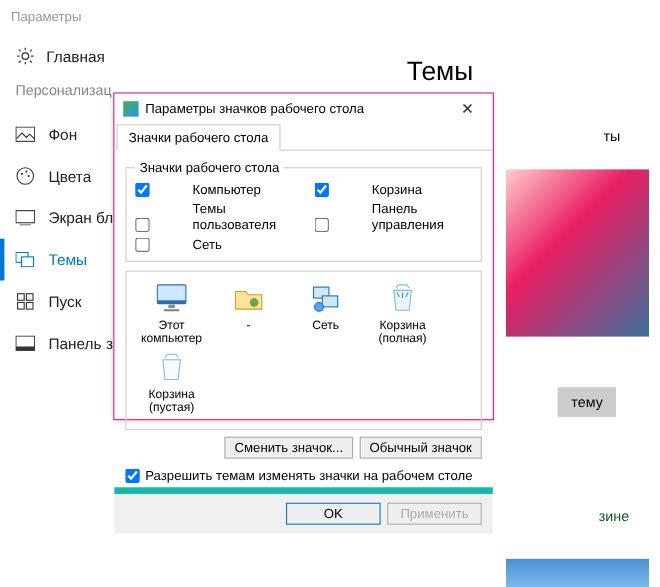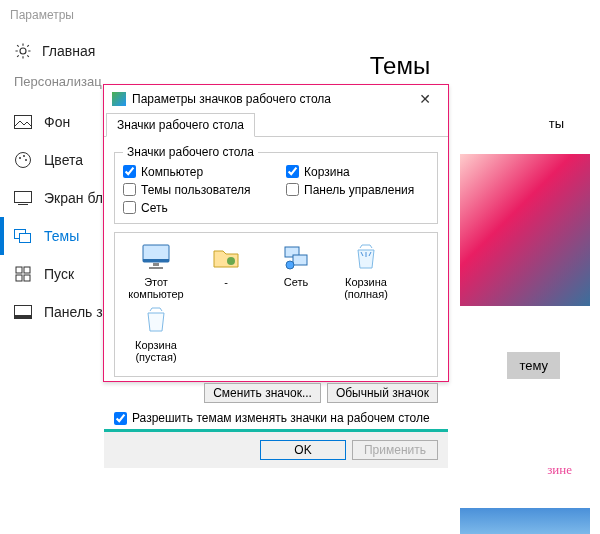--- a/index.html
+++ b/index.html
@@ -104,23 +104,22 @@
     top: 326px;
     background: #ccc;
     border: none;
     padding: 6px 12px;
     font-size: 13px;
   }
   .link-blue {
     position: absolute;
     right: 28px;
     top: 436px;
-    color: #ec4899;
-    font-size: 13px;
-    font-family: Liberation Serif, serif;
+    color: #14532d;
+    font-size: 13px;
   }
 
   
   .dialog {
     position: absolute;
     left: 103px;
     top: 84px;
     width: 346px;
     height: 298px;
     background: #fff;
@@ -172,21 +171,21 @@
   }
   fieldset.grp legend {
     font-size: 12px;
     padding: 0 4px;
   }
   .chk-grid {
     display: grid;
     grid-template-columns: 1fr 1fr;
     gap: 4px 20px;
   }
-  .chk { display: flex; align-items: flex-start; }
+  .chk { display: flex; align-items: flex-end; gap: 34px; }
   .chk input { margin: 0 5px 0 0; }
 
   .icon-box {
     border: 1px solid #ccc;
     height: 145px;
     padding: 8px 6px 0;
     display: flex;
     flex-wrap: wrap;
     align-content: flex-start;
   }
@@ -223,21 +222,21 @@
   .w-btn.default { border: 1px solid #0078d7; }
   .allow-row {
     margin-top: 8px;
     display: flex;
     align-items: center;
     font-size: 12px;
   }
   .allow-row input { margin: 0 5px 0 0; }
 
   .dlg-footer {
-    border-top: 3px solid #14b8a6;
+    border-top: 6px solid #14b8a6;
     background: #f0f0f0;
     padding: 8px 10px;
     display: flex;
     justify-content: flex-end;
     gap: 6px;
   }
 </style>
 </head>
 <body>
 

